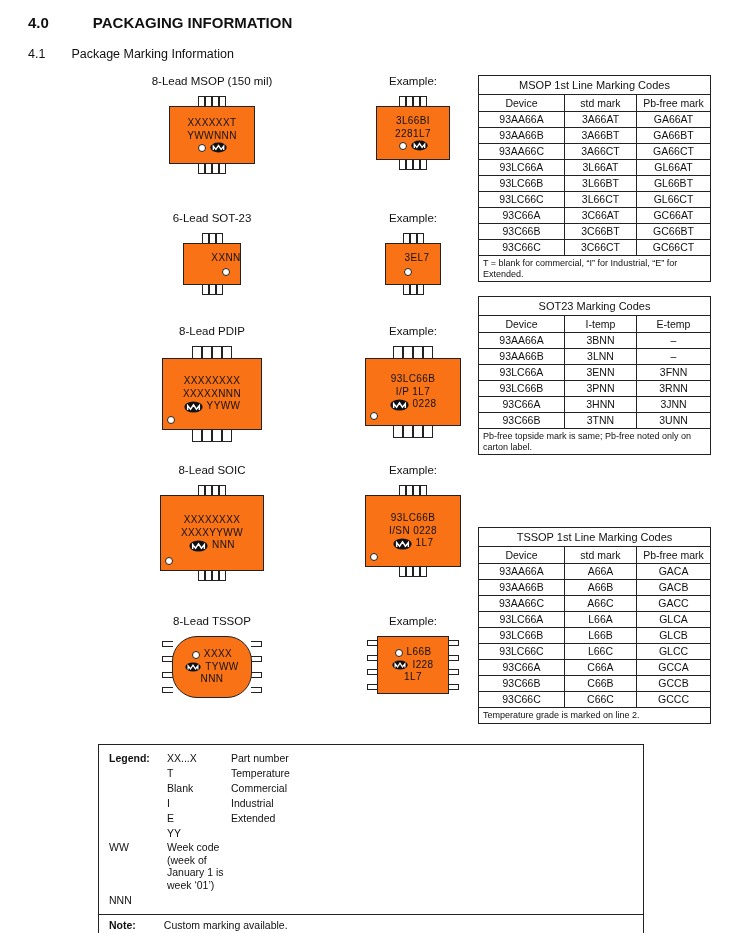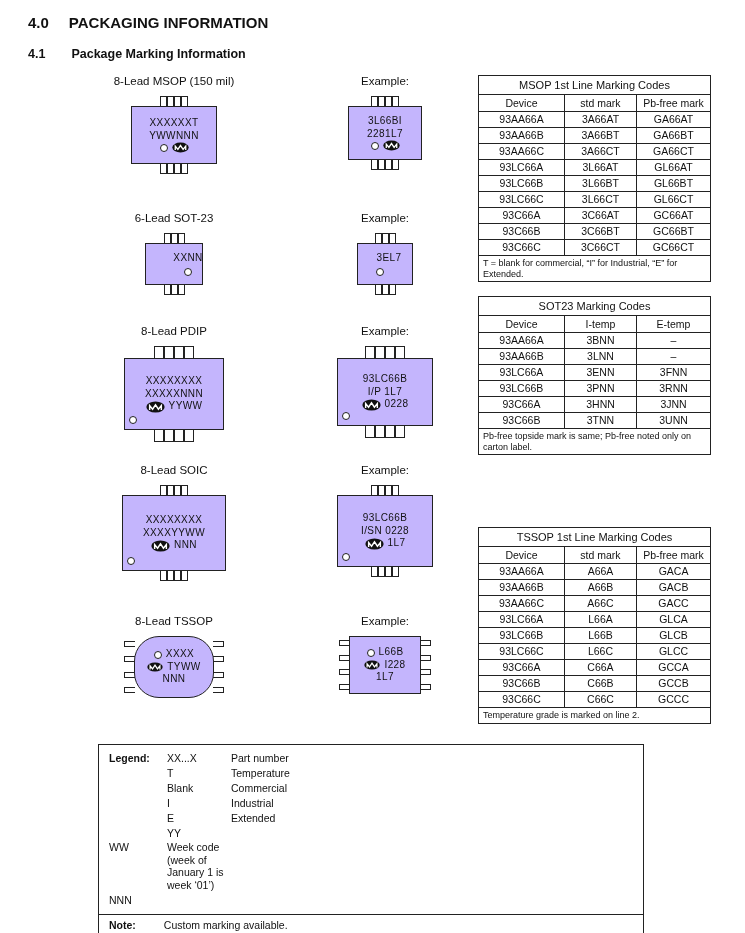--- a/index.html
+++ b/index.html
@@ -3,43 +3,43 @@
 <meta charset="utf-8">
 <style>
   html,body { margin:0; padding:0; background:#ffffff; }
   .page {
     width:745px; height:933px; box-sizing:border-box;
     padding:10px 18px 10px 26px;
     font-family:"Liberation Sans", sans-serif;
     color:#111; overflow:hidden; background:#fff;
   }
   
-  .h1-row { display:flex; gap:20px; font-size:15px; font-weight:bold; margin:4px 0 16px 2px; }
-  .h2-row { display:flex; gap:26px; font-size:12.5px; font-weight:bold; margin:0 0 14px 2px;text-align:center; }
+  .h1-row { display:flex; gap:44px; font-size:15px; font-weight:bold; margin:4px 0 16px 2px; }
+  .h2-row { display:flex; gap:26px; font-size:12.5px; font-weight:normal; margin:0 0 14px 2px;text-align:center; }
 
   .content { display:flex; align-items:flex-start; }
   .left-col { width:452px; box-sizing:border-box; padding-left:48px; }
   .right-col { width:236px; }
 
   
-  .pkg-row { display:flex; gap:46px; }
+  .pkg-row { display:flex; gap:36px;justify-content:flex-end; }
   .pkg-cell { display:flex; flex-direction:column; align-items:center; }
   .pkg-cell.generic { width:200px; }
   .pkg-cell.example { width:130px; }
   .pkg-label { font-size:11.5px; margin-bottom:9px; white-space:nowrap; }
 
   
   .chip-v { display:flex; flex-direction:column; align-items:center; }
   .pins { display:flex; justify-content:space-around; box-sizing:border-box; padding:0 6px; }
   .pin { width:7px; height:11px; border:1.5px solid #222; background:#fff; box-sizing:border-box; }
   .pins.top .pin { border-bottom:none; margin-bottom:-1px; }
   .pins.bottom .pin { border-top:none; margin-top:-1px; }
   .pin.wide { width:10px; height:13px; }
   .chip-body {
-    border:1.6px solid #222; background:#c4b5fd; position:relative;
+    border:1.6px solid #222; background:#f97316; position:relative;
     display:flex; flex-direction:column; align-items:center; justify-content:center;
     box-sizing:border-box; width:100%;
   }
   .mark-line { font-size:10px; line-height:12.5px; letter-spacing:.4px; white-space:nowrap; }
   .logo-line { display:flex; align-items:center; gap:4px; line-height:13px; }
   .dot { width:8px; height:8px; border:1.1px solid #222; border-radius:50%; background:#fff; box-sizing:border-box; flex:0 0 auto; }
   .dot.abs { position:absolute; left:4px; bottom:5px; }
   .mc-logo { flex:0 0 auto; display:block; }
 
   

